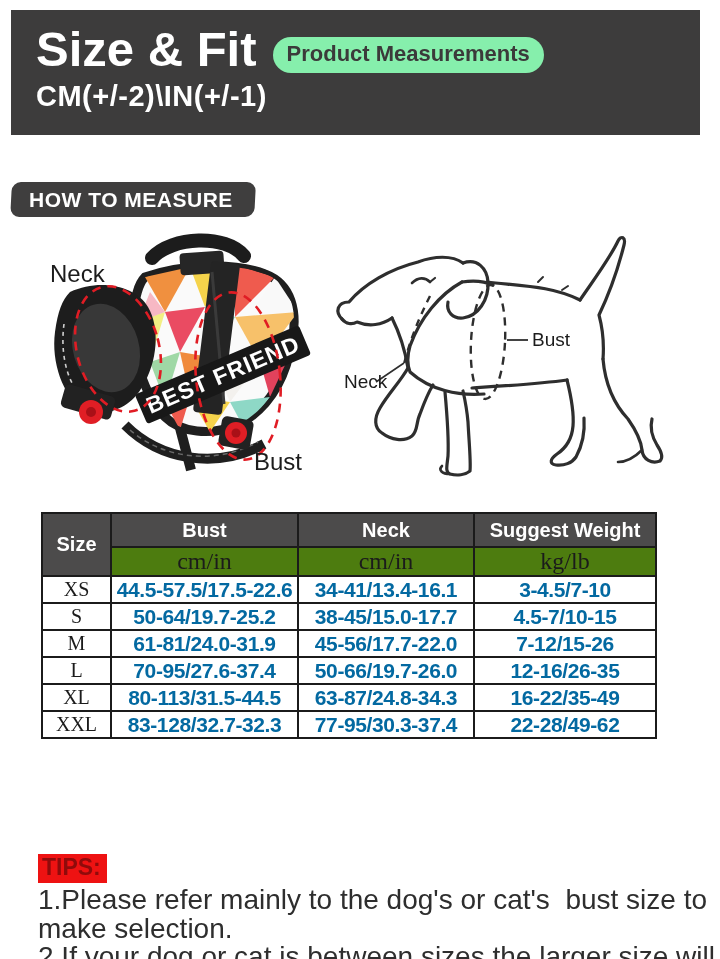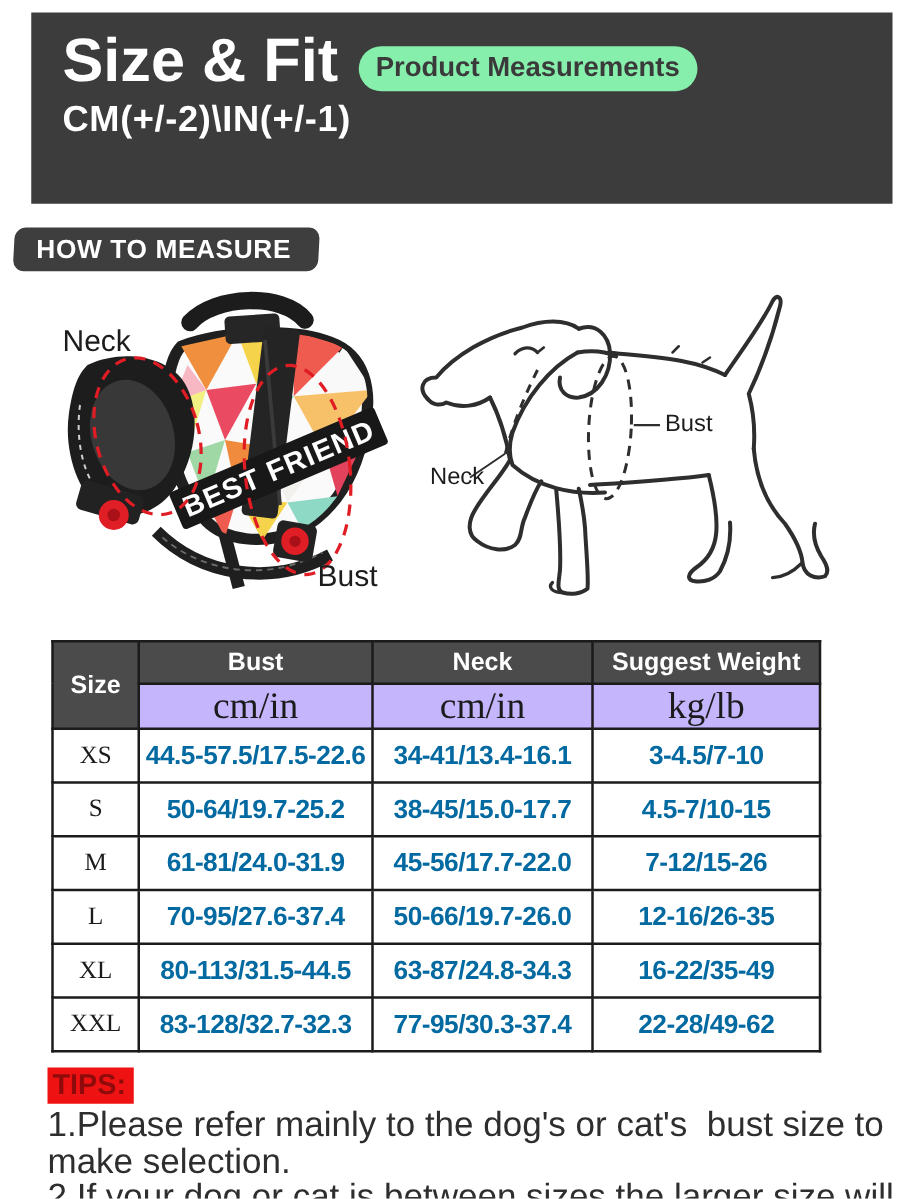--- a/index.html
+++ b/index.html
@@ -1,21 +1,21 @@
 <!DOCTYPE html>
 <html><head>
 <meta charset="utf-8">
 <style>
   * { margin:0; padding:0; box-sizing:border-box; }
   html,body { background:#ffffff; }
   body { font-family:"Liberation Sans", sans-serif; }
   .page { position:relative; width:720px; height:959px; background:#ffffff; overflow:hidden; }
 
   
-  .banner { position:absolute; left:25px; top:10px; width:689px; height:153px;
+  .banner { position:absolute; left:11px; top:10px; width:689px; height:125px;
             background:#3d3c3c; padding:14px 0 0 25px; }
   .banner-row1 { display:flex; align-items:center; gap:16px; }
   .banner-title { color:#ffffff; font-size:49px; font-weight:700; letter-spacing:0px; line-height:1.05; }
   .pill { background:#86efac; color:#3b3a3a; font-size:22px; font-weight:700;
           padding:4px 14px 6px 14px; border-radius:18px; margin-top:10px; white-space:nowrap; }
   .banner-row2 { color:#ffffff; font-size:29px; font-weight:700; margin-top:5px; letter-spacing:0.5px; }
 
   
   .measure-badge { position:absolute; left:12px; top:182px; height:35px; background:#3f3e3e;
                    border-radius:9px; padding:0 22px 0 18px; display:flex; align-items:center;
@@ -33,22 +33,22 @@
   .harness-svg { position:absolute; left:30px; top:232px; }
   .dog-svg     { position:absolute; left:312px; top:222px; }
 
   
   .size-table { position:absolute; left:41px; top:512px; border-collapse:collapse;
                 table-layout:fixed; width:614px; }
   .size-table th, .size-table td { border:2px solid #1b1b1b; text-align:center; vertical-align:middle; }
   .size-table th.dark { background:#4c4b4b; color:#ffffff; font-size:20px; font-weight:700; }
   .size-table .hrow1 { height:34px; }
   .size-table .hrow2 { height:28px; }
-  .size-table .drow  { height:43px; }
-  .unit-cell { font-family:"Liberation Serif", serif; font-size:30px; color:#1b1b1b; background:#c4b5fd;margin-top:26px; }
+  .size-table .drow  { height:27px; }
+  .unit-cell { font-family:"Liberation Serif", serif; font-size:24px; color:#1b1b1b; background:#4d7c0f;margin-top:26px; }
   .size-cell { font-family:"Liberation Serif", serif; font-size:20px; color:#1b1b1b; font-weight:500; }
   .val-cell  { font-size:21px; font-weight:700; color:#0369a1; letter-spacing:-0.4px; }
   .col-size{width:69px;} .col-bust{width:187px;} .col-neck{width:176px;} .col-weight{width:182px;}
 
   
   .tips { position:absolute; left:38px; top:854px; }
   .tips-title { display:inline-block; background:#ee1212; color:#8f0b0b;
                 font-size:23px; font-weight:700; padding:0 6px 2px 4px; margin-bottom:3px; }
   .tip-line { font-size:28px; color:#2e2e2e; line-height:28.5px; white-space:pre-wrap; }
 </style>

